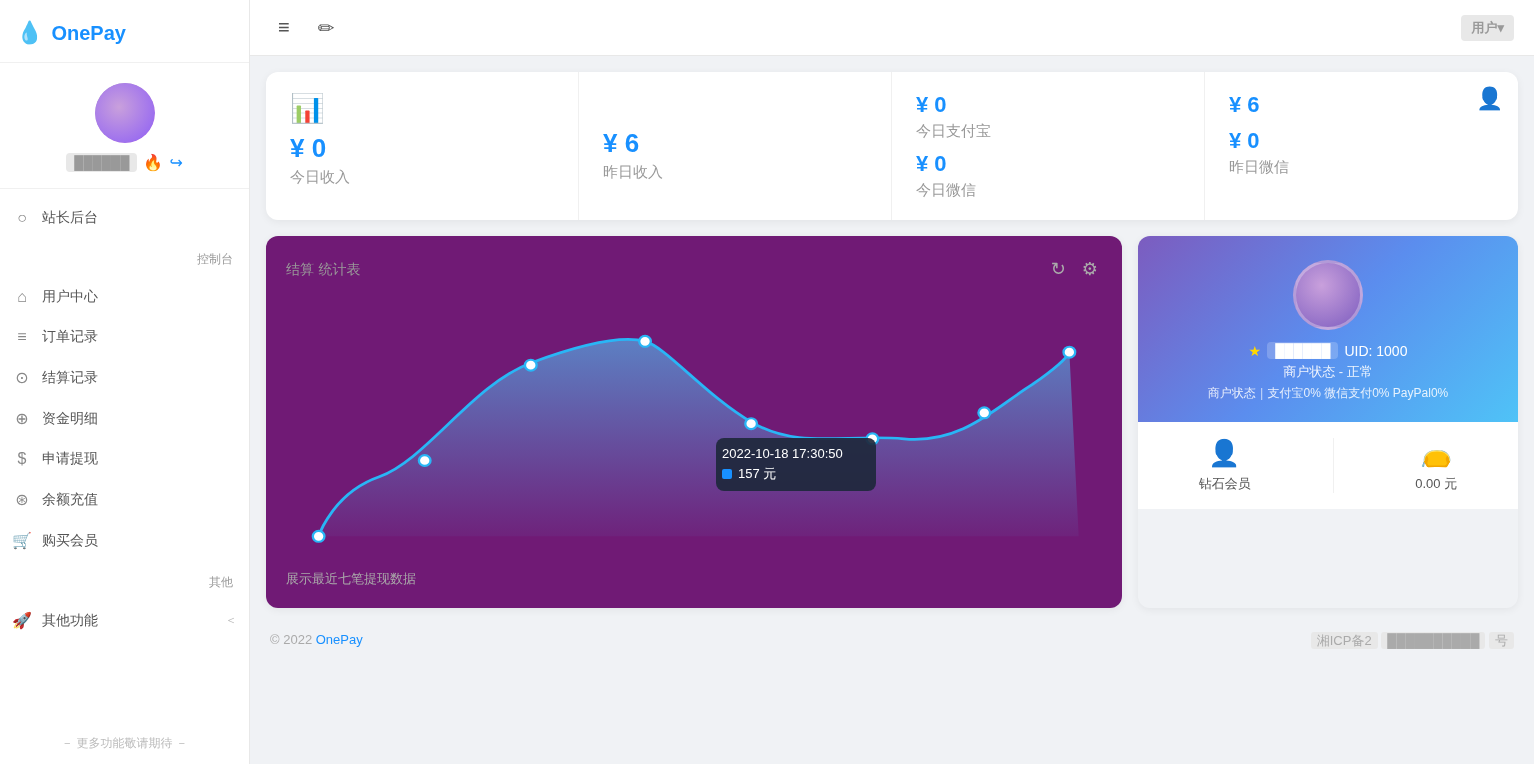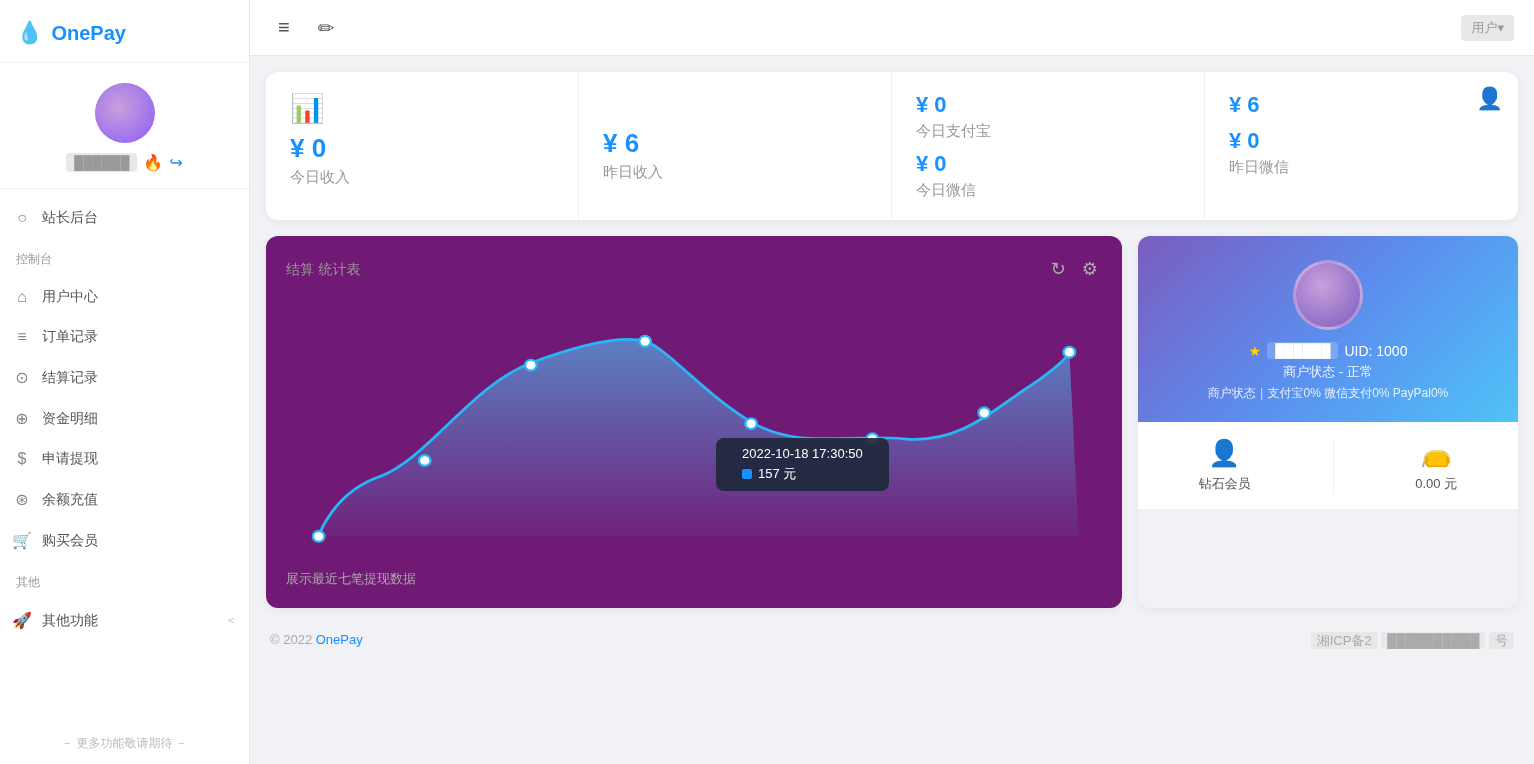--- a/index.html
+++ b/index.html
@@ -15,34 +15,34 @@
     .logo-icon { color: #1890ff; font-size: 22px; }
 
     .user-area { display: flex; flex-direction: column; align-items: center; padding: 20px 16px 16px; border-bottom: 1px solid #f0f0f0; }
     .user-avatar { width: 60px; height: 60px; border-radius: 50%; background: linear-gradient(135deg, #a18cd1, #fbc2eb); overflow: hidden; margin-bottom: 10px; display: flex; align-items: center; justify-content: center; }
     .user-avatar-img { width: 100%; height: 100%; background: radial-gradient(circle at 40% 40%, #c9a0dc, #8b5cf6); border-radius: 50%; }
     .user-info { display: flex; align-items: center; gap: 6px; }
     .user-name { font-size: 13px; color: #999; background: #e8e8e8; border-radius: 4px; padding: 2px 8px; min-width: 60px; }
     .user-icon-btn { color: #1890ff; cursor: pointer; font-size: 16px; }
 
     .nav-section { padding: 12px 16px 4px; }
-    .nav-section-title { font-size: 12px; color: #999; margin-bottom: 6px; }
+    .nav-section-title { font-size: 12px; color: #999; margin-bottom: 6px; text-align: right; }
     .nav-item { display: flex; align-items: center; gap: 10px; padding: 10px 12px; border-radius: 8px; cursor: pointer; font-size: 14px; color: #555; margin-bottom: 2px; }
     .nav-item .nav-icon { font-size: 16px; color: #888; width: 20px; text-align: center; }
 
     .sidebar-footer { margin-top: auto; padding: 12px 16px; text-align: center; font-size: 12px; color: #bbb; }
 
     
     .main { flex: 1; display: flex; flex-direction: column; overflow: hidden; }
 
     
     .topbar { background: #fff; display: flex; align-items: center; justify-content: space-between; padding: 0 20px; height: 56px; border-bottom: 1px solid #e8e8e8; flex-shrink: 0; }
     .topbar-left { display: flex; gap: 12px; }
     .topbar-btn { border: none; background: none; cursor: pointer; font-size: 20px; color: #555; padding: 4px 8px; border-radius: 4px; }
-    .topbar-right { display: flex; align-items: flex-end; gap: 8px; }
+    .topbar-right { display: flex; align-items: flex-end; gap: 8px; font-weight: bold; }
     .topbar-user { background: #e8e8e8; border-radius: 4px; padding: 4px 10px; font-size: 13px; color: #999; cursor: pointer; display: flex; align-items: center; gap: 4px; }
 
     
     .content { flex: 1; overflow-y: auto; padding: 16px; display: flex; flex-direction: column; gap: 16px; }
 
     
     .stats-row { display: grid; grid-template-columns: 1fr 1fr 1fr 1fr; gap: 0; background: #fff; border-radius: 12px; overflow: hidden; box-shadow: 0 2px 8px rgba(0,0,0,0.06); }
     .stat-card { padding: 20px 24px; border-right: 1px solid #f0f0f0; position: relative; }
     .stat-card:last-child { border-right: none; }
     .stat-amount { font-size: 26px; font-weight: 600; color: #1890ff; margin-bottom: 4px; }
@@ -52,21 +52,21 @@
     .chart-section { display: grid; grid-template-columns: 1fr 380px; gap: 16px; }
 
     .chart-card { background: #701a75; border-radius: 12px; box-shadow: 0 2px 8px rgba(0,0,0,0.06); padding: 20px; }
     .chart-header { display: flex; align-items: center; justify-content: space-between; margin-bottom: 16px; }
     .chart-title { font-size: 16px; font-weight: 500; }
     .chart-title span { color: #999; font-size: 14px; font-weight: 400; }
     .chart-actions { display: flex; gap: 8px; }
     .chart-action-btn { border: none; background: none; cursor: pointer; font-size: 18px; color: #aaa; padding: 2px 4px; }
 
     .chart-wrapper { position: relative; height: 260px; }
-    .chart-tooltip { position: absolute; background: rgba(30,40,60,0.92); color: #fff; border-radius: 8px; padding: 8px 26px; font-size: 13px; top: 140px; left: 430px; pointer-events: none; min-width: 160px; }
+    .chart-tooltip { position: absolute; background: rgba(30,40,60,0.92); color: #fff; border-radius: 8px; padding: 8px 6px; font-size: 13px; top: 140px; left: 430px; pointer-events: none; min-width: 160px; }
     .chart-tooltip-time { margin-bottom: 4px; }
     .chart-tooltip-value { display: flex; align-items: center; gap: 6px; }
     .tooltip-dot { width: 10px; height: 10px; background: #1890ff; border-radius: 2px; display: inline-block; }
 
     .chart-footer { margin-top: 12px; font-size: 13px; color: #aaa; }
 
     
     .profile-card { border-radius: 12px; overflow: hidden; box-shadow: 0 2px 8px rgba(0,0,0,0.06); display: flex; flex-direction: column; }
     .profile-banner { background: linear-gradient(135deg, #7c5cbf 0%, #5b8dee 50%, #4fc3f7 100%); padding: 24px 20px 20px; display: flex; flex-direction: column; align-items: center; }
     .profile-avatar { width: 70px; height: 70px; border-radius: 50%; background: radial-gradient(circle at 40% 35%, #c9a0dc, #7c5cbf); border: 3px solid rgba(255,255,255,0.3); margin-bottom: 12px; }

